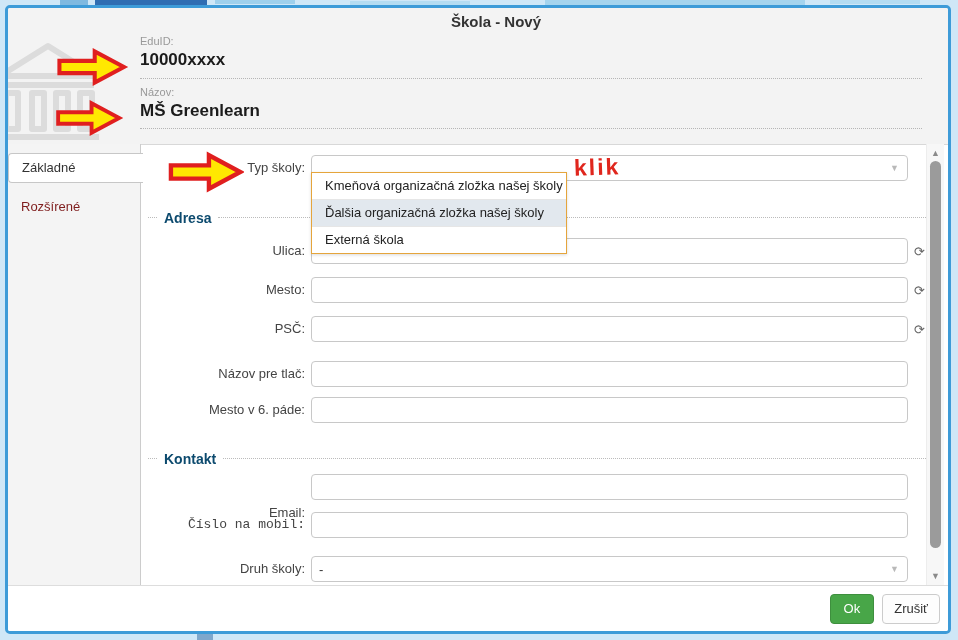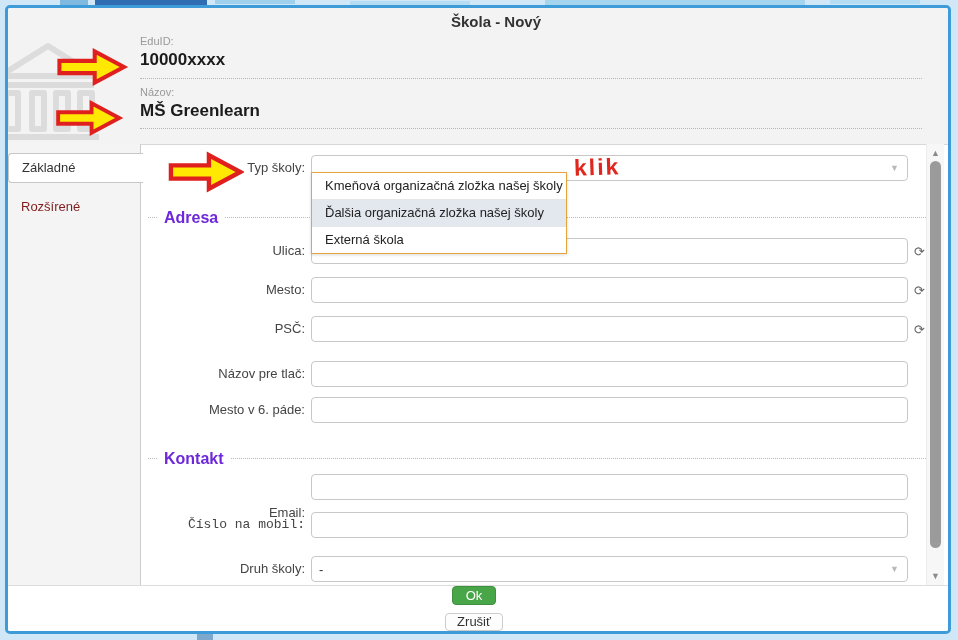--- a/index.html
+++ b/index.html
@@ -65,21 +65,21 @@
   }
   .combo .val{position:absolute;left:7px;top:5px;font-size:13px;color:#333;}
   .refresh{
     position:absolute;left:904px;width:15px;height:15px;font-size:13px;color:#666;
     line-height:15px;text-align:center;cursor:pointer;
   }
   .legend{
     position:absolute;left:140px;width:782px;display:flex;align-items:center;height:15px;
   }
   .legend .pre{width:9px;border-bottom:1px dotted #bbb;margin-right:7px;}
-  .legend .txt{font-size:16px;font-weight:bold;color:#6d28d9;white-space:nowrap;}
+  .legend .txt{font-size:14px;font-weight:bold;color:#0c4a6e;white-space:nowrap;}
   .legend .post{flex:1;border-bottom:1px dotted #bbb;margin-left:7px;}
   
   .dropdown{
     position:absolute;left:303px;top:164px;width:254px;
     background:#fff;border:1px solid #e5a53c;z-index:40;
     box-shadow:0 1px 3px rgba(0,0,0,.15);
   }
   .dropdown .opt{
     height:26px;line-height:26px;padding-left:13px;font-size:13px;color:#222;
     border-bottom:1px solid #e6e6e6;cursor:pointer;white-space:nowrap;
@@ -103,21 +103,21 @@
   }
   .sbar .thumb{
     position:absolute;left:3px;top:17px;width:11px;height:387px;
     background:#9b9b9b;border-radius:6px;cursor:pointer;
   }
   
   .footer{
     position:absolute;left:0;top:577px;width:940px;height:46px;background:#fff;
     border-top:1px solid #dddddd;z-index:20;
     display:flex;align-items:center;justify-content:flex-end;gap:8px;
-    padding-right:8px;box-sizing:border-box;flex-direction:column;
+    padding-right:8px;box-sizing:border-box;
   }
   .btn{
     height:30px;box-sizing:border-box;border-radius:4px;font-size:13px;cursor:pointer;
     font-family:"Liberation Sans",sans-serif;
   }
   .btn-ok{background:#48a648;border:1px solid #3e8f3e;color:#fff;padding:0 13px;}
   .btn-cancel{background:#fdfdfd;border:1px solid #cccccc;color:#333;padding:0 11px;}
 </style>
 </head>
 <body>

